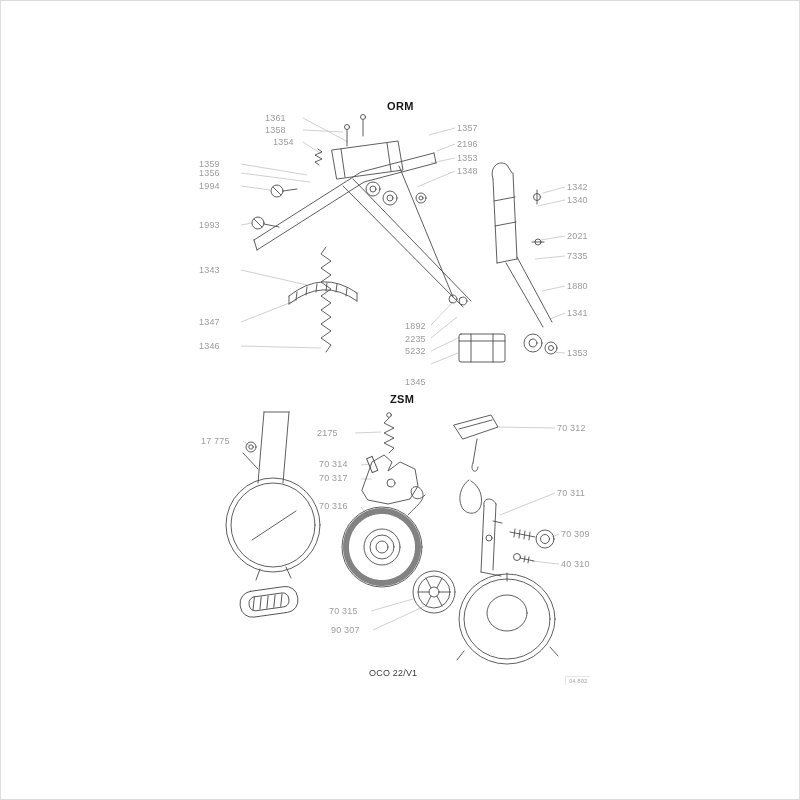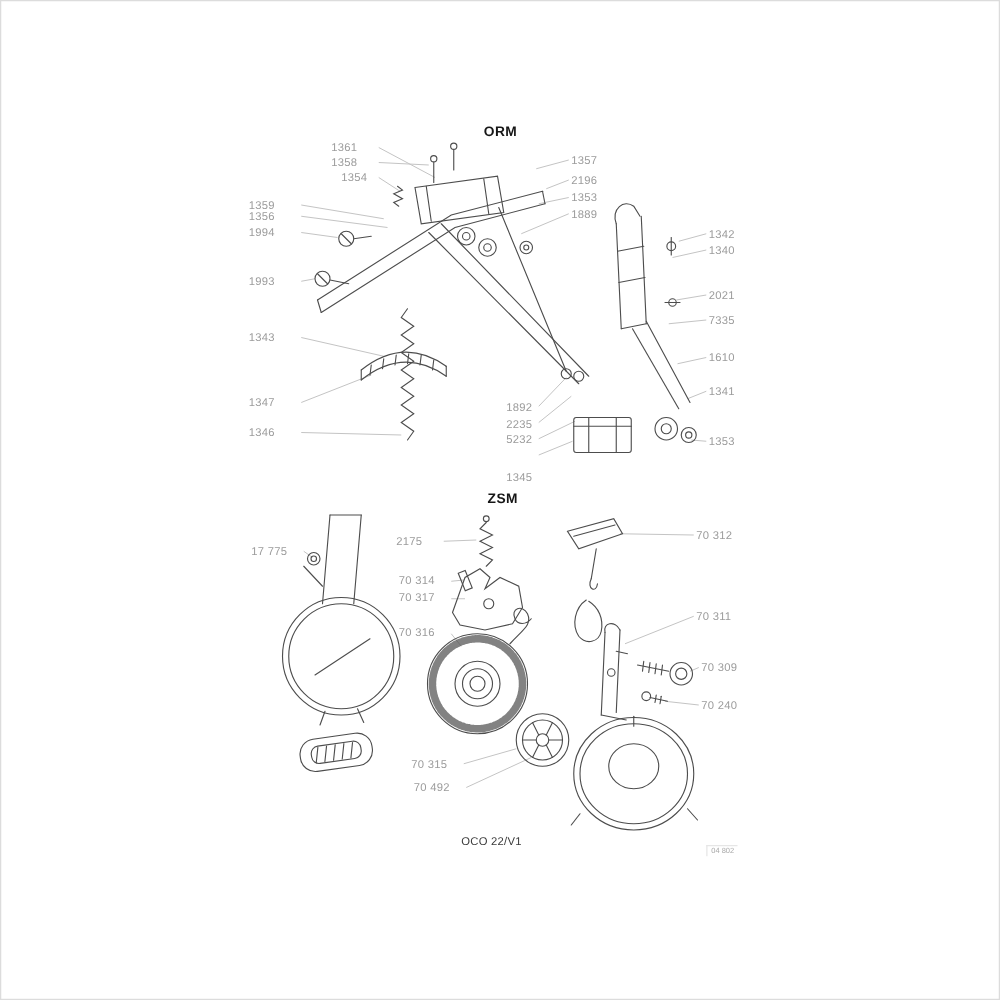--- a/index.html
+++ b/index.html
@@ -231,48 +231,48 @@
 
   <div class="sec-title" style="left:386px;top:99px">ORM</div>
   <div class="sec-title" style="left:389px;top:392px">ZSM</div>
 
   <div class="lbl r" style="left:264px;top:112px">1361</div>
   <div class="lbl r" style="left:264px;top:124px">1358</div>
   <div class="lbl r" style="left:272px;top:136px">1354</div>
   <div class="lbl" style="left:456px;top:122px">1357</div>
   <div class="lbl" style="left:456px;top:138px">2196</div>
   <div class="lbl" style="left:456px;top:152px">1353</div>
-  <div class="lbl" style="left:456px;top:165px">1889</div>
+  <div class="lbl" style="left:456px;top:165px">1348</div>
   <div class="lbl r" style="left:198px;top:158px">1359</div>
   <div class="lbl r" style="left:198px;top:167px">1356</div>
   <div class="lbl r" style="left:198px;top:180px">1994</div>
   <div class="lbl r" style="left:198px;top:219px">1993</div>
   <div class="lbl r" style="left:198px;top:264px">1343</div>
   <div class="lbl r" style="left:198px;top:316px">1347</div>
   <div class="lbl r" style="left:198px;top:340px">1346</div>
   <div class="lbl" style="left:566px;top:181px">1342</div>
   <div class="lbl" style="left:566px;top:194px">1340</div>
   <div class="lbl" style="left:566px;top:230px">2021</div>
   <div class="lbl" style="left:566px;top:250px">7335</div>
-  <div class="lbl" style="left:566px;top:280px">1610</div>
+  <div class="lbl" style="left:566px;top:280px">1880</div>
   <div class="lbl" style="left:566px;top:307px">1341</div>
   <div class="lbl" style="left:566px;top:347px">1353</div>
   <div class="lbl" style="left:404px;top:320px">1892</div>
   <div class="lbl" style="left:404px;top:333px">2235</div>
   <div class="lbl" style="left:404px;top:345px">5232</div>
   <div class="lbl" style="left:404px;top:376px">1345</div>
 
   <div class="lbl r" style="left:316px;top:427px">2175</div>
   <div class="lbl r" style="left:200px;top:435px">17 775</div>
   <div class="lbl r" style="left:318px;top:458px">70 314</div>
   <div class="lbl r" style="left:318px;top:472px">70 317</div>
   <div class="lbl r" style="left:318px;top:500px">70 316</div>
   <div class="lbl" style="left:556px;top:422px">70 312</div>
   <div class="lbl" style="left:556px;top:487px">70 311</div>
   <div class="lbl" style="left:560px;top:528px">70 309</div>
-  <div class="lbl" style="left:560px;top:558px">70 240</div>
+  <div class="lbl" style="left:560px;top:558px">40 310</div>
   <div class="lbl r" style="left:328px;top:605px">70 315</div>
-  <div class="lbl r" style="left:330px;top:624px">70 492</div>
+  <div class="lbl r" style="left:330px;top:624px">90 307</div>
 
   <div class="footer-code" style="left:368px;top:667px">OCO 22/V1</div>
   <div class="corner-code" style="left:564px;top:675px">04 802</div>
 
 </div>
 
 </body></html>

